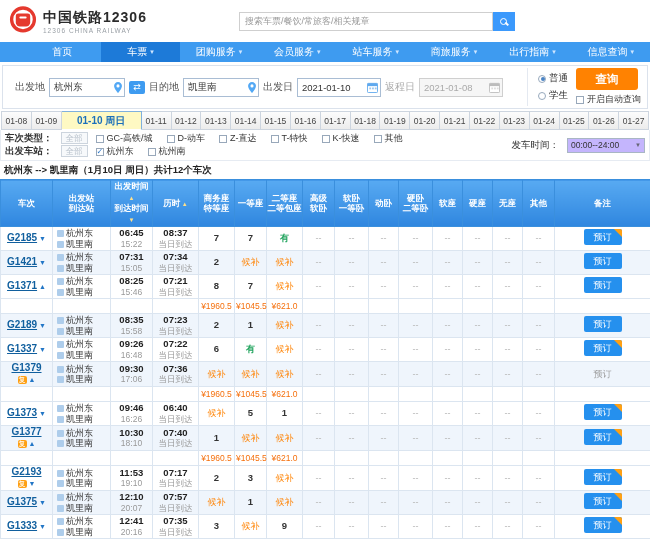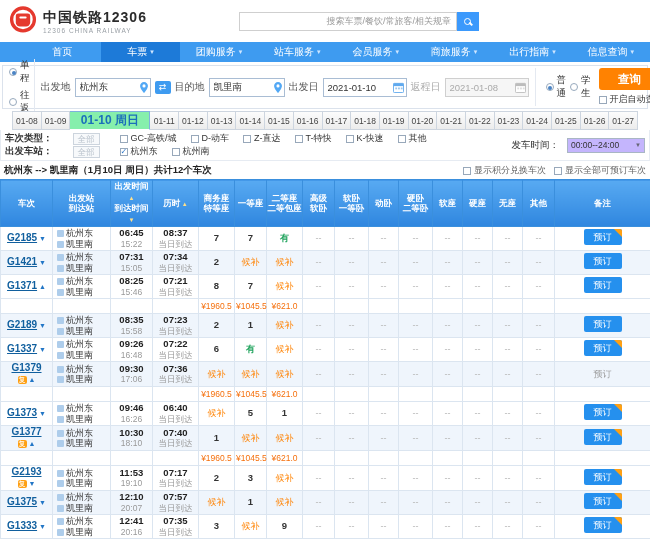--- a/index.html
+++ b/index.html
@@ -5,21 +5,21 @@
   * { box-sizing: border-box; margin: 0; padding: 0; }
   html,body { width:650px; height:546px; overflow:hidden; background:#fff;
     font-family:"Liberation Sans","DejaVu Sans",sans-serif; font-size:10px; color:#333; }
 
   
   .top { height:42px; display:flex; align-items:center; padding:0 8px; background:#fff; }
   .logo { display:flex; align-items:center; gap:5px; }
   .logo-txt .t1 { font-size:14px; font-weight:bold; color:#2b2b2b; letter-spacing:1px; }
   .logo-txt .t2 { font-size:6.5px; color:#9aa0a6; letter-spacing:1px; }
   .searchwrap { display:flex; margin-left:92px; }
-  .search-input { width:218px; height:19px; border:1px solid #cfcfcf; padding:0 5px; font-size:9px; color:#333; outline:none;text-align:right; }
+  .search-input { width:254px; height:19px; border:1px solid #cfcfcf; padding:0 5px; font-size:9px; color:#333; outline:none; }
   .search-input::placeholder { color:#9a9a9a; }
   .search-btn { width:22px; height:19px; background:#3b99fc; border:none; display:flex; align-items:center; justify-content:center; cursor:pointer; }
   .mag { width:7px; height:7px; border:1.5px solid #fff; border-radius:50%; position:relative; }
   .mag::after { content:''; position:absolute; width:4px; height:1.5px; background:#fff; transform:rotate(45deg); right:-3px; bottom:-1px; }
   .toplinks { margin-left:auto; display:flex; align-items:center; gap:4px; font-size:9px; color:#777; white-space:nowrap; }
   .toplinks .lnk { color:#3b99fc; cursor:pointer; }
   .toplinks .sep { color:#d5d5d5; }
   .dd { font-size:7px; color:#9ab6d8; }
 
   
@@ -37,37 +37,37 @@
   .fields { display:flex; align-items:center; gap:4px; padding:0 6px; }
   .flabel { color:#555; font-size:10px; white-space:nowrap; }
   .inputbox { position:relative; border:1px solid #a9bdd4; height:19px; width:76px; background:#fff; display:flex; align-items:center; }
   .inputbox input { border:none; outline:none; width:100%; height:100%; padding:0 14px 0 4px; font-size:9.5px; color:#333; background:transparent; }
   .inputbox .pin, .inputbox .cal { position:absolute; right:2px; top:3px; }
   .inputbox.datebox { width:84px; }
   .inputbox.disabled { background:#f6f6f6; border-color:#cfcfcf; }
   .inputbox.disabled input { color:#aaa; }
   .swap { width:16px; height:13px; background:#3e9bf0; border-radius:2px; color:#fff; font-size:9px; line-height:13px; text-align:center; cursor:pointer; }
   .rightblk { margin-left:auto; display:flex; align-items:center; gap:8px; border-left:1px solid #e4e9f1; padding-left:10px; }
-  .ptypes { display:flex; gap:4px; }
+  .ptypes { display:flex; flex-direction:column; gap:4px; }
   .qbtncol { display:flex; flex-direction:column; align-items:flex-start; gap:3px; }
   .qbtn { width:62px; height:22px; background:#ff8201; color:#fff; border:none; border-radius:3px; font-size:11.5px; font-weight:bold; cursor:pointer; }
   .chk-line { display:flex; align-items:center; gap:3px; font-size:9px; cursor:pointer; white-space:nowrap; }
   .cbx { width:8px; height:8px; border:1px solid #98a8ba; background:#fff; display:inline-block; position:relative; flex:0 0 auto; }
   .cbx.on::after { content:'✓'; position:absolute; left:0px; top:-2px; font-size:8px; color:#2d77c9; font-weight:bold; }
 
   
-  .tabs { display:flex; height:19px; padding:0 12px; }
+  .tabs { display:flex; height:19px; padding:0 1px; }
   .tab { flex:1; border:1px solid #cdd5df; border-left-width:0; background:linear-gradient(#fcfcfc,#ececec); font-size:8.5px; color:#444; display:flex; align-items:center; justify-content:center; cursor:pointer; white-space:nowrap; }
   .tab:first-child { border-left-width:1px; }
-  .tab.active { flex:0 0 80px; background:#86efac; color:#1b6fba; font-weight:bold; font-size:12px; border-color:#7fb0dd; border-bottom-color:#fff; }
+  .tab.active { flex:0 0 80px; background:#fef9c3; color:#1b6fba; font-weight:bold; font-size:10px; border-color:#7fb0dd; border-bottom-color:#fff; }
 
   
   .filters { border:1px solid #e6ebf2; border-top:none; padding:2px 4px; display:flex; }
   .filcol { flex:1; }
-  .filrow { display:flex; align-items:flex-end; gap:20px; height:13px; font-size:9.5px; }
+  .filrow { display:flex; align-items:flex-start; gap:8px; height:13px; font-size:9.5px; }
   .filrow .flab { font-weight:bold; color:#333; }
   .allbox { border:1px solid #ccd4dd; color:#b9c2cc; font-size:8.5px; padding:0 4px; line-height:10px; background:#f7f9fb; cursor:pointer; }
   .timesel { display:flex; align-items:center; gap:8px; font-size:9.5px; white-space:nowrap;margin-left:7px; }
   .selbox { border:1px solid #a9b6c4; width:78px; height:15px; display:flex; align-items:center; justify-content:space-between; padding:0 3px; font-size:8.5px; color:#333; cursor:pointer; background:#c4b5fd; }
   .selbox .dd { color:#667; font-size:6px; }
 
   
   .summary { display:flex; align-items:center; padding:3px 4px 2px 4px; font-size:9.5px; }
   .summary .route { font-weight:bold; color:#222; }
   .summary .tip { margin-left:10px; color:#555; }
@@ -129,52 +129,42 @@
     </div>
     <div class="nav-item active">
       <span>车票</span>
       <span class="dd">▾</span>
     </div>
     <div class="nav-item">
       <span>团购服务</span>
       <span class="dd">▾</span>
     </div>
     <div class="nav-item">
+      <span>会员服务</span>
+      <span class="dd">▾</span>
+    </div>
+    <div class="nav-item">
       <span>站车服务</span>
-      <span class="dd">▾</span>
-    </div>
-    <div class="nav-item">
-      <span>会员服务</span>
       <span class="dd">▾</span>
     </div>
     <div class="nav-item">
       <span>商旅服务</span>
       <span class="dd">▾</span>
     </div>
     <div class="nav-item">
       <span>出行指南</span>
       <span class="dd">▾</span>
     </div>
     <div class="nav-item">
       <span>信息查询</span>
       <span class="dd">▾</span>
     </div>
   </div>
 
 <div class="qform">
-  <div class="trip" id="trip-types">
-      <span class="radio-line">
-        <span class="rdo on"></span>
-        <span>单程</span>
-      </span>
-      <span class="radio-line">
-        <span class="rdo"></span>
-        <span>往返</span>
-      </span>
-    </div>
   <div class="fields">
     <span class="flabel">出发地</span>
     <span class="inputbox">
       <input value="杭州东" style="">
       <span class="pin">
         <svg width="8" height="11" viewBox="0 0 10 14">
             <path d="M5 0C2.2 0 0 2.2 0 5c0 3.5 5 9 5 9s5-5.5 5-9C10 2.2 7.8 0 5 0z" fill="#52a8f5"></path>
             <circle cx="5" cy="5" r="2" fill="#fff"></circle>
           </svg>
       </span>
@@ -312,30 +302,20 @@
     <span>发车时间：</span>
     <span class="selbox">
       <span>00:00--24:00</span>
       <span class="dd">▼</span>
     </span>
   </div>
 </div>
 
 <div class="summary">
   <span class="route">杭州东 --&gt; 凯里南（1月10日  周日）共计12个车次</span>
-  <span class="opts">
-    <span class="chk-line">
-      <span class="cbx"></span>
-      <span>显示积分兑换车次</span>
-    </span>
-    <span class="chk-line">
-      <span class="cbx"></span>
-      <span>显示全部可预订车次</span>
-    </span>
-  </span>
 </div>
 
 <table>
   <colgroup id="cols">
       <col style="width: 52px;">
       <col style="width: 58px;">
       <col style="width: 42px;">
       <col style="width: 46px;">
       <col style="width: 36px;">
       <col style="width: 32px;">

